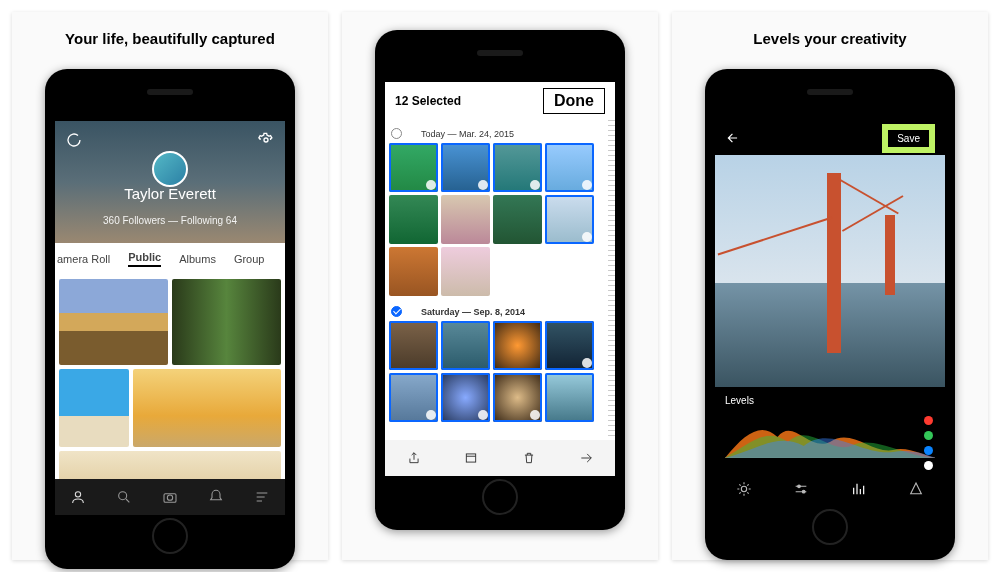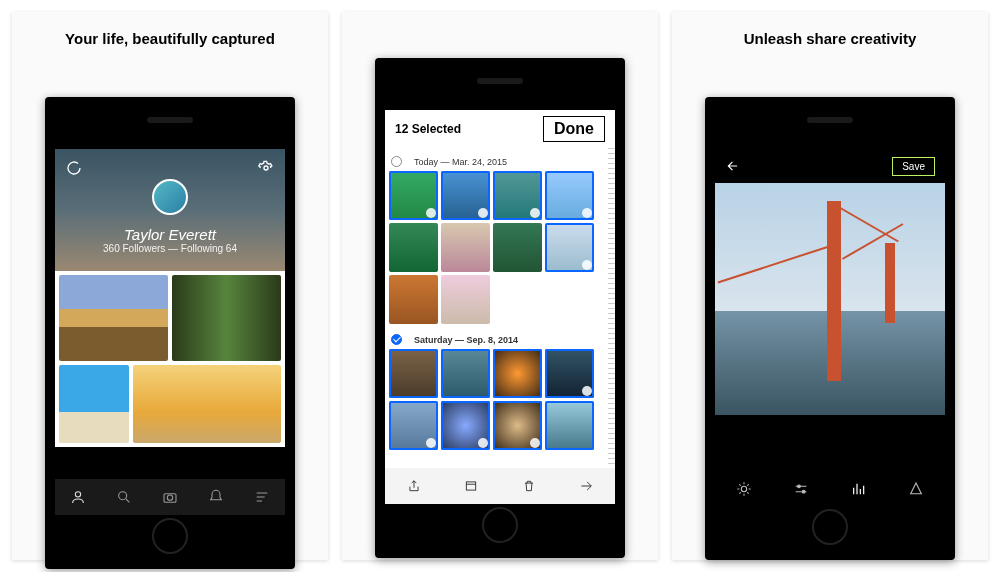--- a/index.html
+++ b/index.html
@@ -12,24 +12,23 @@
 .panel {
   flex: 1; background: #fafafa;
   box-shadow: 0 1px 4px rgba(0,0,0,.15);
   display: flex; flex-direction: column; align-items: center;
   padding: 18px 10px 0;
 }
 .headline { font-weight: 600; font-size: 15px; color: #000; margin-bottom: 22px; }
 
 
 .phone {
-  width: 250px; height: 500px; border-radius: 4px;
+  width: 250px; height: 500px; border-radius: 22px;
   background: #000; padding: 52px 10px 54px; position: relative;
   box-shadow: 0 2px 10px rgba(0,0,0,.4);
-  margin-top: 28px;
 }
 .phone::before {
   content:""; position:absolute; top:20px; left:50%; transform:translateX(-50%);
   width:46px; height:6px; border-radius:4px; background:#1a1a1a;
 }
 .phone::after {
   content:""; position:absolute; bottom:15px; left:50%; transform:translateX(-50%);
   width:32px; height:32px; border-radius:50%; border:2px solid #222;
 }
 .screen { width:100%; height:100%; background:#000; overflow:hidden; position:relative; }
@@ -39,50 +38,50 @@
   height:122px;
   background: linear-gradient(180deg,#3a5463 0%,#5a6e78 50%,#9a8871 100%);
   position:relative; color:#fff; text-align:center;
 }
 .hdr .avatar-wrap {
   position:absolute; top:30px; left:50%; transform:translateX(-50%);
   width:36px; height:36px; border-radius:50%;
   background: linear-gradient(135deg,#54b8c6,#2b80a5);
   border:2px solid #fff;
 }
-.hdr .name { position:absolute; top:77px; left:0; right:0; font-size:15px; font-weight:500;font-style:italic;}
+.hdr .name { position:absolute; top:64px; left:0; right:0; font-size:15px; font-weight:500;}
 .hdr .stats { position:absolute; top:94px; left:0; right:0; font-size:10px; color:rgba(255,255,255,.9);}
 .hdr .sp { position:absolute; top:10px; width:18px; height:18px; display:flex; align-items:center; justify-content:center; }
 .hdr .spL { left:10px; } .hdr .spR { right:10px; }
 .tabs { background:#fff; display:flex; height:32px; align-items:center; font-size:11px; color:#444; padding:0 2px; gap:18px; overflow:hidden;}
 .tab { white-space:nowrap; } .tab.active { font-weight:700; border-bottom:2px solid #000; padding-bottom:2px;}
 .p1grid { background:#fff; padding:4px; height:calc(100% - 154px - 36px); overflow:hidden;}
 .p1grid .row { display:flex; gap:4px; margin-bottom:4px; }
 .thumb { border-radius:2px; }
 .bbar { position:absolute; bottom:0; left:0; right:0; height:36px; background:#1a1a1a; display:flex; align-items:center; justify-content:space-around; color:#888;}
 .ic { width:16px; height:16px; display:flex; align-items:center; justify-content:center; }
 svg { display:block; }
 
 
 .selhdr { height:38px; background:#fff; display:flex; align-items:center; justify-content:space-between; padding:0 10px; font-size:12px;}
 .donebtn { border:1.5px solid #000; font-size:16px; font-weight:700; padding:3px 10px;}
 .p2body { background:#fff; height:calc(100% - 38px - 36px); padding:4px 8px 4px 4px; position:relative; overflow:hidden;}
-.grp { font-size:9px; color:#333; display:flex; align-items:center; gap:12px; margin:4px 0 4px 2px;}
+.grp { font-size:9px; color:#333; display:flex; align-items:center; gap:19px; margin:4px 0 4px 2px;}
 .radio { width:11px; height:11px; border-radius:50%; border:1.2px solid #888; flex-shrink:0;}
 .radio.on { background:#0a66ff; border-color:#0a66ff; position:relative;}
 .radio.on::after{content:"";position:absolute;left:3px;top:0px;width:3px;height:6px;border:solid #fff;border-width:0 1.5px 1.5px 0;transform:rotate(45deg);}
 .p2grid { display:flex; flex-wrap:wrap; gap:3px;}
 .p2grid .thumb { width:49px; height:49px; position:relative;}
 .p2grid .thumb.sel { outline:2px solid #0a66ff; outline-offset:-2px;}
 .lockdot { position:absolute; right:2px; bottom:2px; width:10px; height:10px; border-radius:50%; background:rgba(255,255,255,.85);}
 .ruler { position:absolute; top:0; right:0; bottom:0; width:7px; background:repeating-linear-gradient(#ccc 0 1px, transparent 1px 5px);}
 
 
 .ehdr { height:34px; background:#000; display:flex; align-items:center; justify-content:space-between; padding:0 10px; color:#fff;}
-.savebtn { border:1px solid #bef264; font-size:10px; padding:3px 9px;}
+.savebtn { border:6px solid #bef264; font-size:10px; padding:3px 9px;}
 .photo { height:232px; background:linear-gradient(180deg,#b8d2e6 0%, #d9e4ed 55%, #7594a7 55%, #3a5461 100%); position:relative; overflow:hidden;}
 .tower { position:absolute; left:112px; top:18px; width:14px; height:180px; background:#c8512f;}
 .tower.t2 { left:170px; top:60px; width:10px; height:80px;}
 .cable { position:absolute; border-top:2px solid #c8512f; }
 .levels { background:#000; color:#fff; padding:8px 10px; height:calc(100% - 34px - 232px - 34px); font-size:10px;}
 .histo { height:46px; margin-top:6px; position:relative; border-bottom:1px solid #444;}
 .dots { position:absolute; right:2px; top:4px; display:flex; flex-direction:column; gap:6px;}
 .dot { width:9px; height:9px; border-radius:50%;}
 .ebar { position:absolute; bottom:0; left:0; right:0; height:34px; background:#000; display:flex; align-items:center; justify-content:space-around; color:#888;}
 </style>
@@ -102,20 +101,26 @@
         <div class="sp spR">
           <svg width="16" height="16" viewBox="0 0 24 24" fill="none" stroke="#fff" stroke-width="2">
               <circle cx="12" cy="12" r="3"></circle>
               <path d="M19 12a7 7 0 00-.2-1.7l2-1.5-2-3.4-2.3 1a7 7 0 00-3-1.7L13 2h-4l-.5 2.7a7 7 0 00-3 1.7l-2.3-1-2 3.4 2 1.5A7 7 0 003 12"></path>
             </svg>
         </div>
         <div class="avatar-wrap"></div>
         <div class="name">Taylor Everett</div>
         <div class="stats">360 Followers — Following 64</div>
       </div>
+      <div class="tabs">
+        <span class="tab">amera Roll</span>
+        <span class="tab active">Public</span>
+        <span class="tab">Albums</span>
+        <span class="tab">Group</span>
+      </div>
       <div class="p1grid">
         <div class="row">
           <div class="thumb" style="flex:1;height:86px;background:linear-gradient(#8ca8d8 40%,#d3a85a 40% 60%,#7a5c2e 60%);"></div>
           <div class="thumb" style="flex:1;height:86px;background:linear-gradient(90deg,#2a3a1a,#57853d,#2a3a1a);"></div>
         </div>
         <div class="row">
           <div class="thumb" style="width:70px;height:78px;background:linear-gradient(#3aa8e6 60%,#e8dcbf 60%);"></div>
           <div class="thumb" style="flex:1;height:78px;background:linear-gradient(#f4d27a,#e8a93a 60%,#caa86a);"></div>
         </div>
         <div class="row">
@@ -235,38 +240,54 @@
             <svg width="18" height="14" viewBox="0 0 24 24" stroke="#333" fill="none" stroke-width="1.6">
               <path d="M14 5l7 7-7 7M21 12H4"></path>
             </svg>
           </span>
       </div>
     </div>
   </div>
 </div>
 
 <div class="panel">
-  <div class="headline">Unleash share creativity</div>
+  <div class="headline">Levels your creativity</div>
   <div class="phone">
     <div class="screen">
       <div class="ehdr">
         <span class="ic">
             <svg width="16" height="14" viewBox="0 0 24 24" stroke="#fff" fill="none" stroke-width="2">
               <path d="M19 12H5M11 5l-7 7 7 7"></path>
             </svg>
           </span>
         <span class="savebtn">Save</span>
       </div>
       <div class="photo">
         <div class="tower"></div>
           <div class="tower t2"></div>
         <div class="cable" style="width:120px;left:0;top:80px;transform:rotate(-18deg);"></div>
         <div class="cable" style="width:70px;left:118px;top:40px;transform:rotate(30deg);"></div>
         <div class="cable" style="width:70px;left:118px;top:40px;transform:rotate(-30deg);transform-origin:right;"></div>
       </div>
+      <div class="levels">
+        <div>Levels</div>
+        <div class="histo">
+          <svg width="100%" height="46" viewBox="0 0 200 46" preserveAspectRatio="none">
+            <path d="M0 46 C20 20 35 10 50 25 C65 5 80 40 100 30 C120 15 140 42 160 38 C175 34 190 44 200 46 Z" fill="#ff7a18" opacity=".8"></path>
+            <path d="M0 46 C25 30 40 15 60 30 C80 10 100 42 120 34 C140 22 170 44 200 46 Z" fill="#28c840" opacity=".45"></path>
+            <path d="M0 46 C30 38 50 20 75 34 C100 12 130 44 160 40 C180 36 200 46 200 46 Z" fill="#3a86ff" opacity=".45"></path>
+          </svg>
+          <div class="dots">
+            <span class="dot" style="background:#ff3b30"></span>
+            <span class="dot" style="background:#34c759"></span>
+            <span class="dot" style="background:#0a84ff"></span>
+            <span class="dot" style="background:#fff"></span>
+          </div>
+        </div>
+      </div>
       <div class="ebar">
         <span class="ic">
             <svg width="16" height="16" viewBox="0 0 24 24" stroke="#bbb" fill="none" stroke-width="1.6">
               <circle cx="12" cy="12" r="4"></circle>
               <path d="M12 2v3M12 19v3M2 12h3M19 12h3M5 5l2 2M17 17l2 2M17 7l2-2M5 19l2-2"></path>
             </svg>
           </span>
         <span class="ic">
             <svg width="16" height="16" viewBox="0 0 24 24" stroke="#bbb" fill="none" stroke-width="1.6">
               <path d="M4 8h16M4 16h16"></path>

